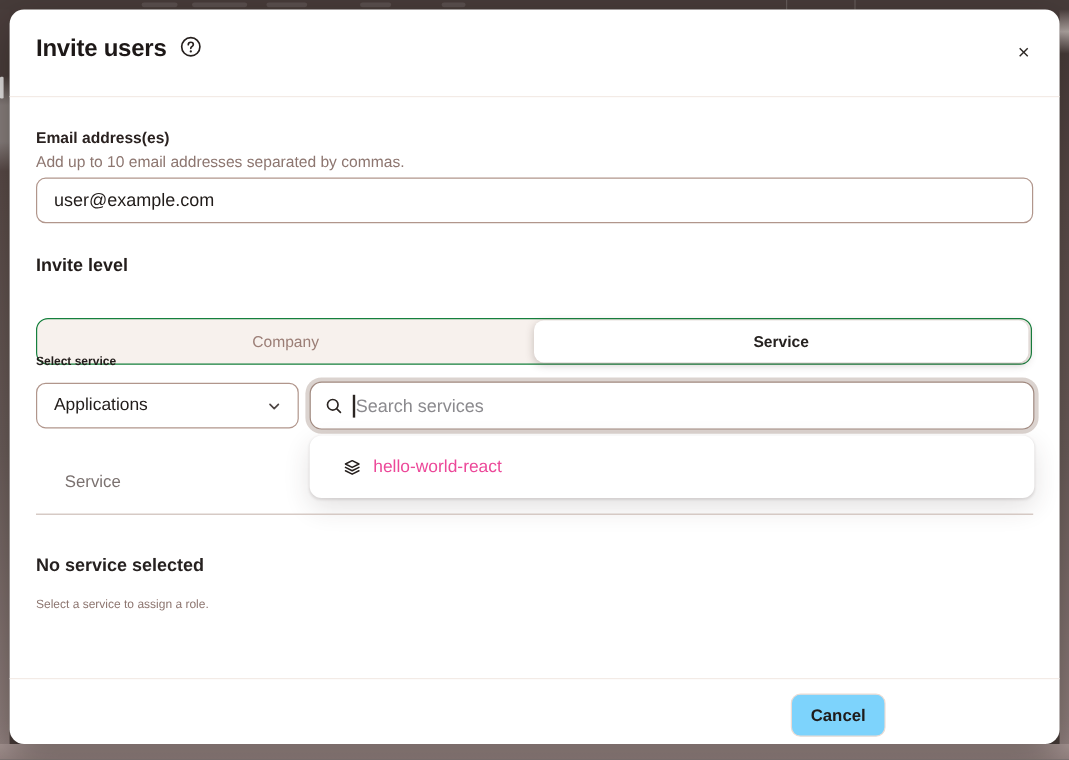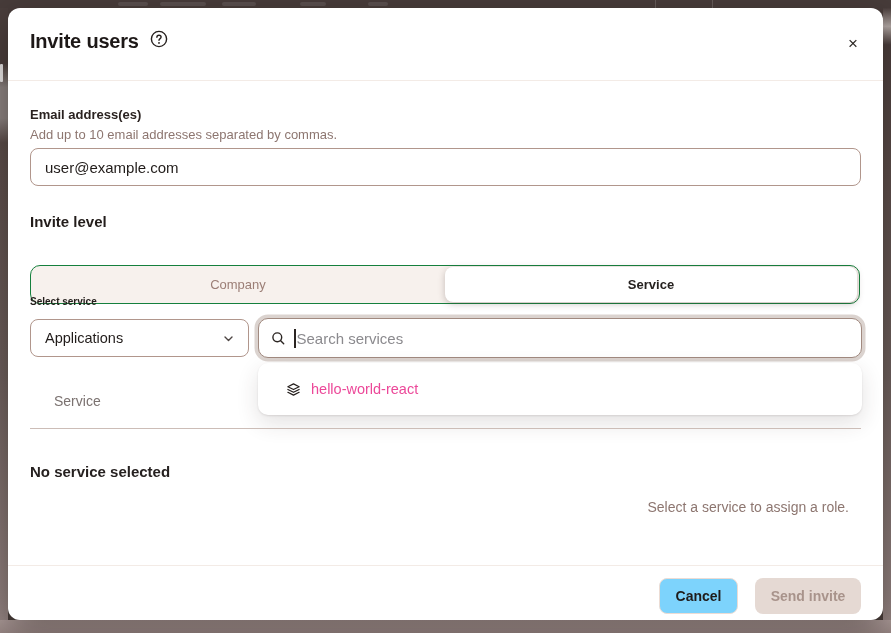--- a/index.html
+++ b/index.html
@@ -70,21 +70,21 @@
     border-radius:10px; box-shadow:0 1px 2px rgba(60,45,40,0.12), 0 8px 22px rgba(60,45,40,0.14); }
   .dropdown-item { display:flex; align-items:center; height:100%; padding-left:28px; gap:10px;
     cursor:pointer; border-radius:10px; }
   .dropdown-item-label { font-size:14.5px; color:#ec4899; }
 
   .col-header { left:46px; top:385px; font-size:14px; color:#7b7270; }
   .table-divider { left:22px; top:420px; width:831px; height:1px; background:#ccbdb7; }
 
   .empty-title { left:22px; top:455px; width:831px; text-align:left; font-size:15px;
     font-weight:700; color:#262120; }
-  .empty-subtitle { left:10px; top:491px; width:831px; text-align:right; font-size:14px;
+  .empty-subtitle { left:22px; top:491px; width:831px; text-align:left; font-size:10px;
     color:#8d7670; }
 
   .footer-divider { left:0; right:0; top:557px; height:1px; background:#f3ebe6; }
   .btn { height:36px; border-radius:8px; font-size:14px; font-weight:600; cursor:pointer;
     display:flex; align-items:center; justify-content:center;
     font-family:"Liberation Sans", sans-serif; }
   .btn-cancel { left:651px; top:570px; width:79px; background:#7dd3fc; border:1px solid #ecdcd4;
     color:#1f1b1a; }
   .btn-send { left:747px; top:570px; width:106px; background:#e5d9d3; border:none;
     color:#a8938b; cursor:default; }
@@ -179,16 +179,15 @@
     </div>
 
     <div class="col-header">Service</div>
     <div class="table-divider"></div>
 
     <div class="empty-title">No service selected</div>
     <div class="empty-subtitle">Select a service to assign a role.</div>
 
     <div class="footer-divider"></div>
     <button class="btn btn-cancel">Cancel</button>
-    <button class="btn btn-send" disabled="">Send invite</button>
 
   </div>
 </div>
 
 </body></html>

